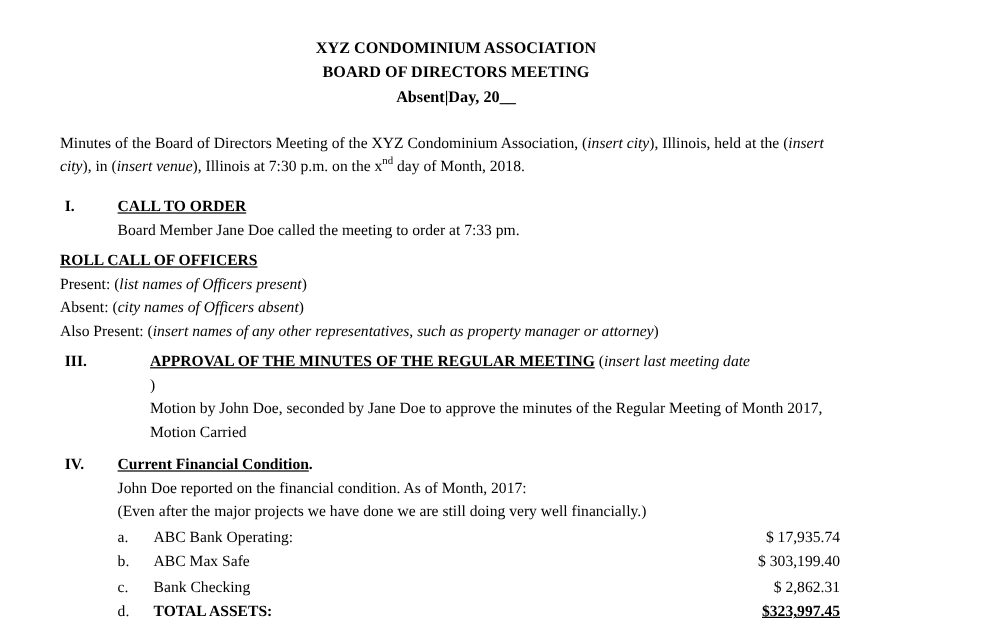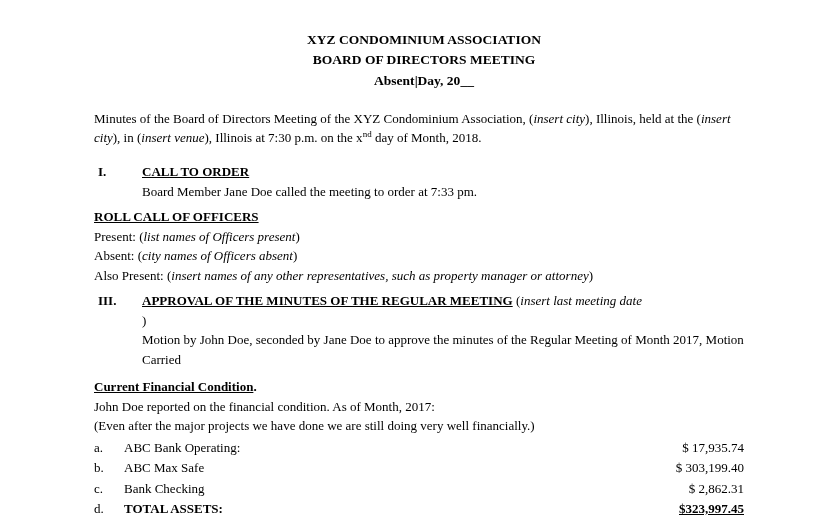--- a/index.html
+++ b/index.html
@@ -16,21 +16,20 @@
       font-size: 13px;
       color: #000000;
       overflow: hidden;
     }
 
     .page {
       width: 760px;
       height: 525px;
       padding: 30px 50px 20px 50px;
       background: #fff;
-      margin-left: 44px;
     }
 
     .header {
       text-align: center;
       margin-bottom: 18px;
     }
 
     .header-title {
       font-weight: bold;
       font-size: 13.5px;
@@ -160,30 +159,31 @@
 
     <div class="section">
       <div class="section-content roll-call-lines">
         <span class="section-heading">ROLL CALL OF OFFICERS</span><br>
         <span>Present: (</span><span class="italic">list names of Officers present</span><span>)</span><br>
         <span>Absent: (</span><span class="italic">city names of Officers absent</span><span>)</span><br>
         <span>Also Present: (</span><span class="italic">insert names of any other representatives, such as property manager or attorney</span><span>)</span>
       </div>
     </div>
 
-    <div class="section" style="margin-top:6px;">
+    <div class="section" style="margin-top:6px;gap:27px;">
       <div class="section-number">III.</div>
       <div class="section-content">
         <span class="section-heading">APPROVAL OF THE MINUTES OF THE REGULAR MEETING</span><span> (</span><span class="italic">insert last meeting date</span><br>
         <span>)</span><br>
         <span>Motion by John Doe, seconded by Jane Doe to approve the minutes of the Regular Meeting of Month 2017, Motion Carried</span>
       </div>
     </div>
 
     <div class="section" style="margin-top:8px;">
+      <div class="section-number">IV.</div>
       <div class="section-iv-content">
         <span class="section-heading">Current Financial Condition</span><span class="section-heading-period">.</span><br>
         <span>John Doe reported on the financial condition. As of Month, 2017:</span><br>
         <span>(Even after the major projects we have done we are still doing very well financially.)</span>
         <ul class="financial-list">
           <li>
             <span class="fi-label-col">a.</span>
             <span class="fi-desc">ABC Bank Operating:</span>
             <span class="fi-amount">$ 17,935.74</span>
           </li>

